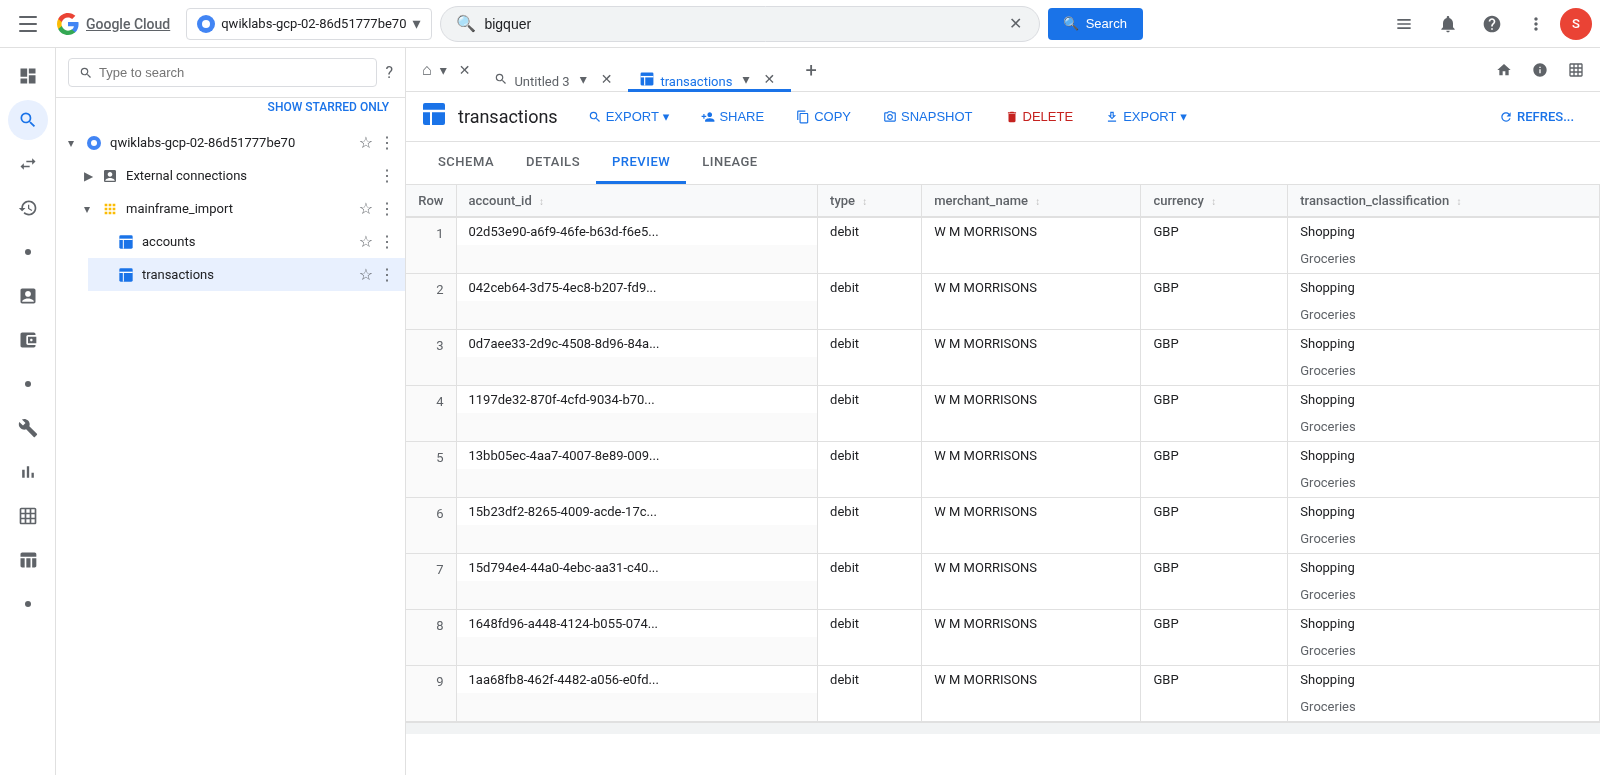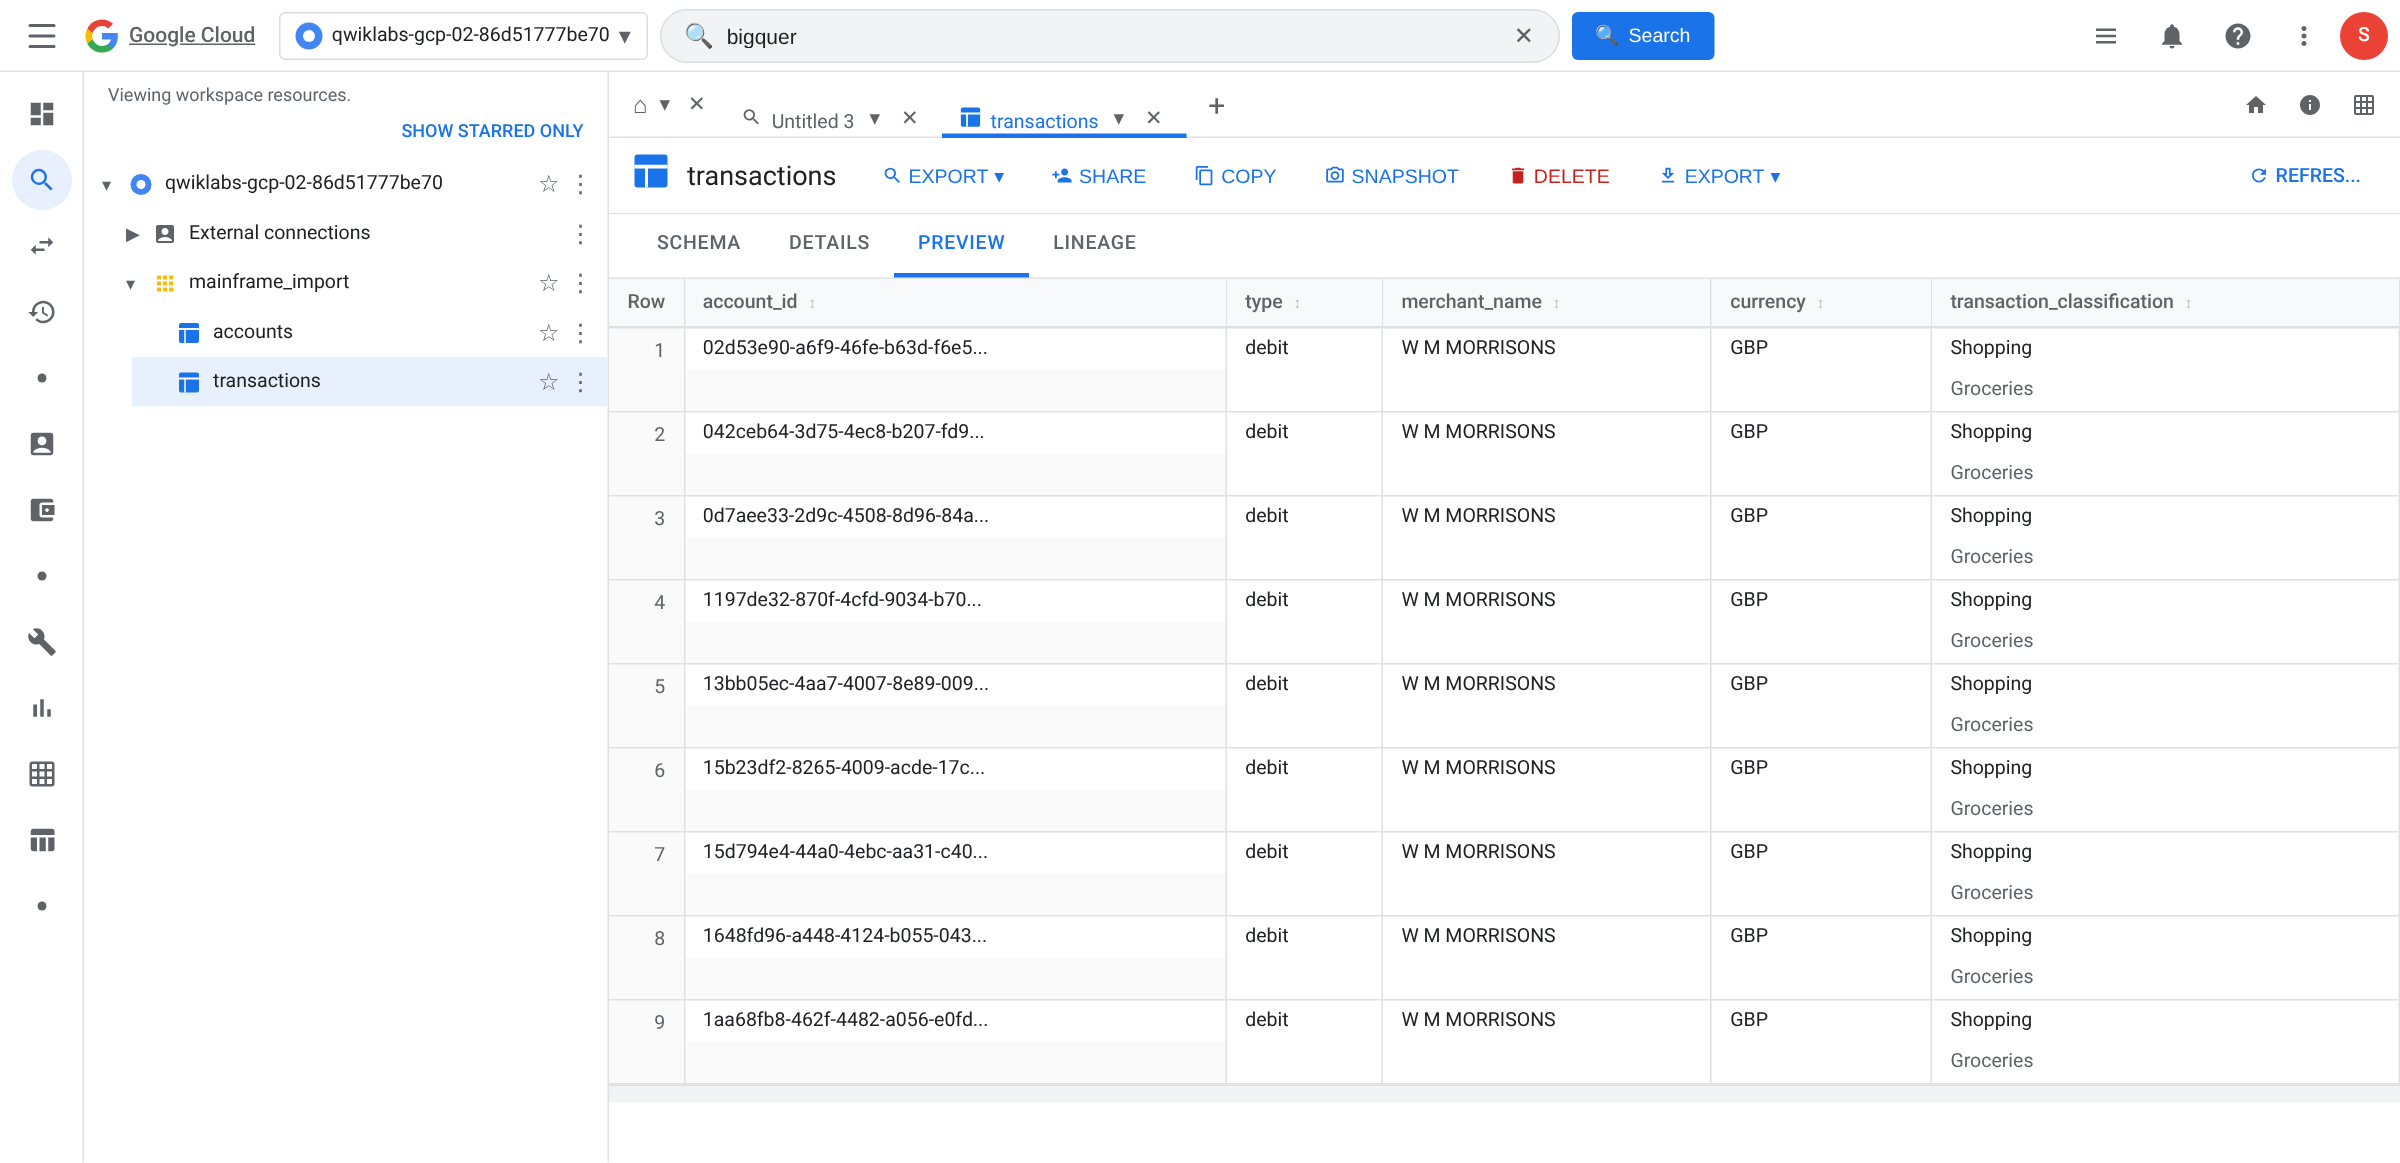--- a/index.html
+++ b/index.html
@@ -372,21 +372,29 @@
         </svg>
     </div>
     <div class="side-rail-btn">
       <svg width="8" height="8" viewBox="0 0 8 8">
           <circle cx="4" cy="4" r="3" fill="#5f6368"></circle>
         </svg>
     </div>
   </div>
 
   <div class="explorer-panel">
-    <div class="explorer-workspace-msg">Viewing workspace resources.</div>
+    <div class="explorer-search">
+      <div class="explorer-search-box">
+        <svg width="14" height="14" viewBox="0 0 24 24" fill="#5f6368">
+            <path d="M15.5 14h-.79l-.28-.27A6.471 6.471 0 0 0 16 9.5 6.5 6.5 0 1 0 9.5 16c1.61 0 3.09-.59 4.23-1.57l.27.28v.79l5 4.99L20.49 19l-4.99-5zm-6 0C7.01 14 5 11.99 5 9.5S7.01 5 9.5 5 14 7.01 14 9.5 11.99 14 9.5 14z"></path>
+          </svg>
+        <input class="explorer-search-input" placeholder="Type to search" style="">
+      </div>
+      <span class="explorer-help">?</span>
+    </div>
     <div class="show-starred">SHOW STARRED ONLY</div>
 
     <div class="tree-container">
 
       <div class="tree-item">
         <span class="tree-arrow">▾</span>
         <span class="tree-icon">
           <div style="width:14px;height:14px;border-radius:50%;background:#4285f4;display:flex;align-items:center;justify-content:center;">
             <div style="width:6px;height:6px;border-radius:50%;background:#fff;"></div>
           </div>
@@ -714,21 +722,21 @@
             <tr>
               <td></td>
               <td></td>
               <td></td>
               <td></td>
               <td style="color: rgb(95, 99, 104);">Groceries</td>
             </tr>
             <tr>
               <td rowspan="2" style="vertical-align: top; padding-top: 8px;">8</td>
               <td style="border-bottom: none;">
-                <span class="cell-truncate">1648fd96-a448-4124-b055-043...</span>
+                <span class="cell-truncate">1648fd96-a448-4124-b055-074...</span>
               </td>
               <td style="border-bottom: none;">debit</td>
               <td style="border-bottom: none;">W M MORRISONS</td>
               <td style="border-bottom: none;">GBP</td>
               <td style="border-bottom: none;">Shopping</td>
             </tr>
             <tr>
               <td></td>
               <td></td>
               <td></td>

